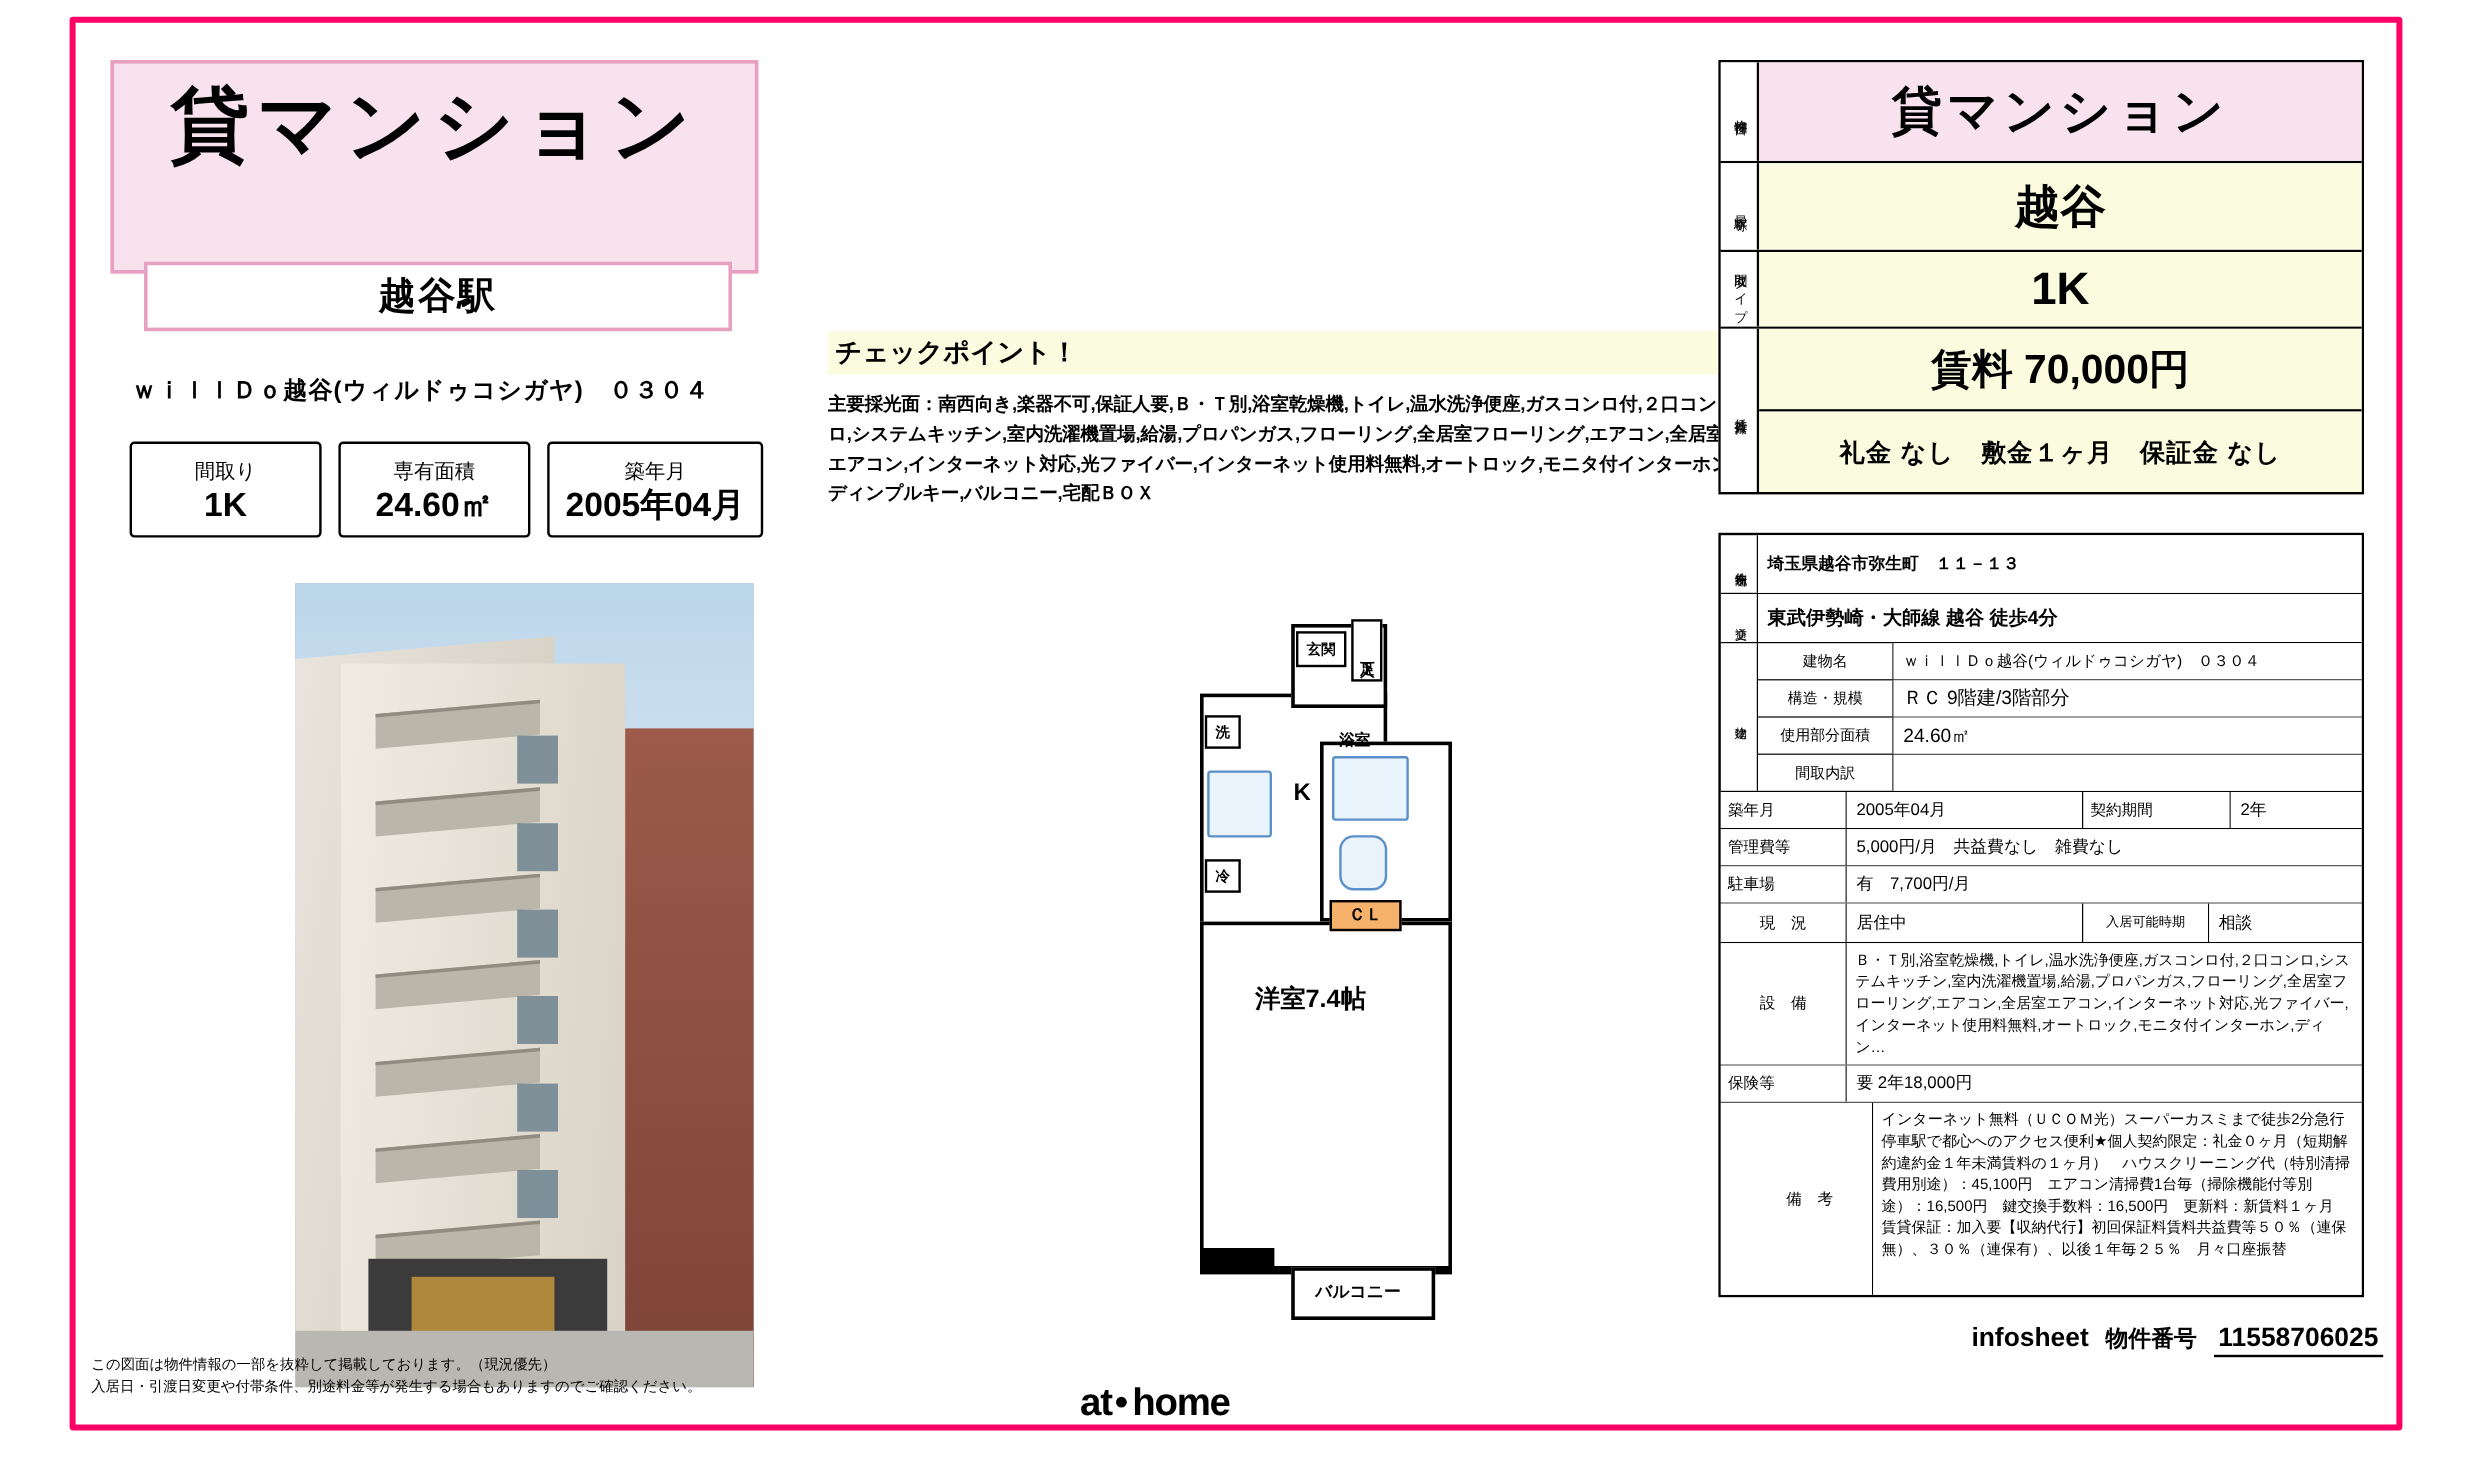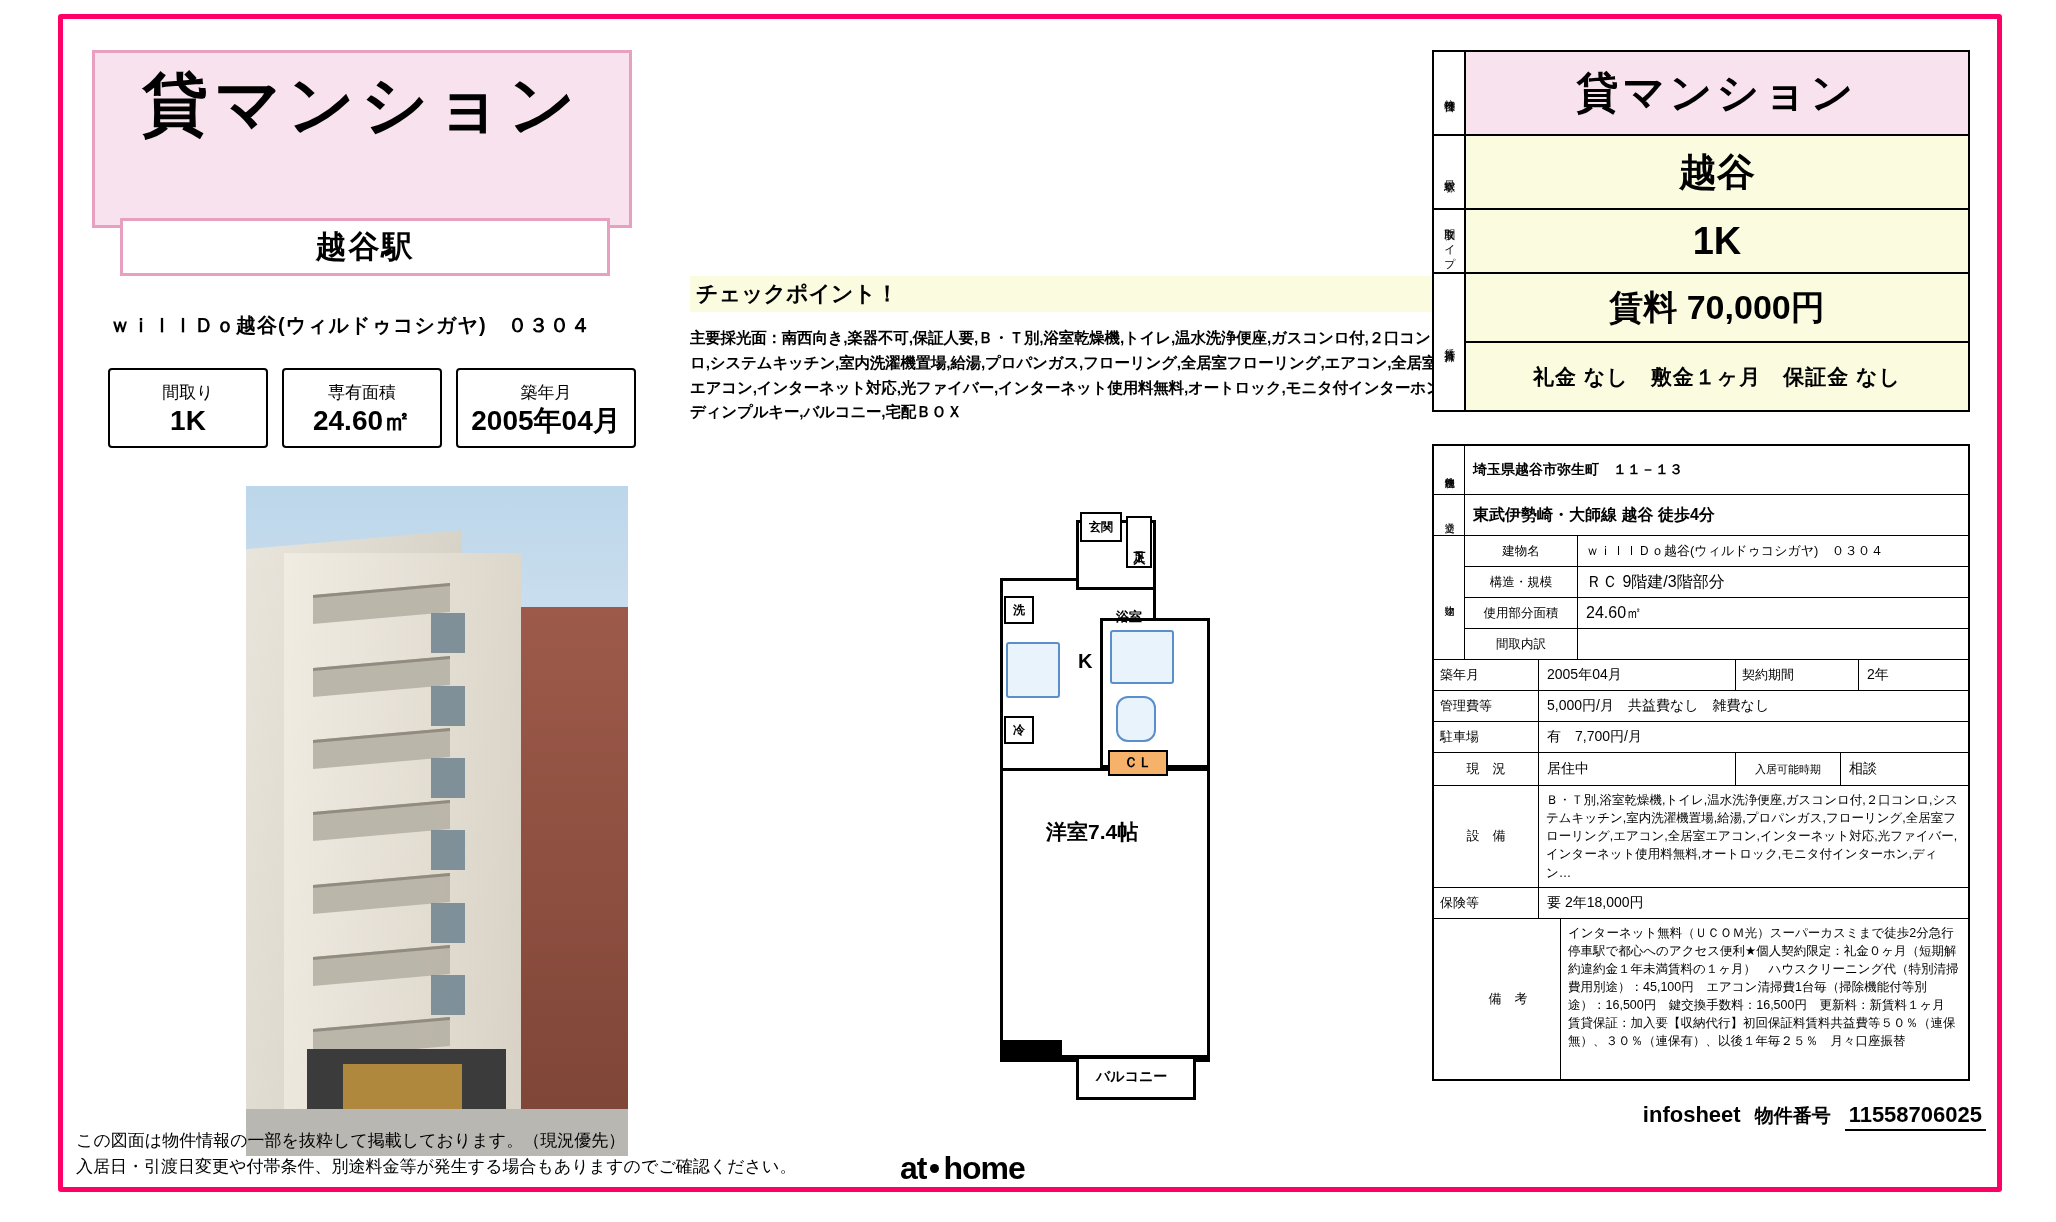--- a/index.html
+++ b/index.html
@@ -69,21 +69,21 @@
   .rt2 .v{flex:1;display:flex;align-items:center;padding:4px 8px;font-size:14px;background:#fbfbe0;}
   .rt2 .vw{background:#fff;}
   .rt2 .vs{font-size:13px;}
   .rt2 .sub{flex:1;display:flex;flex-direction:column;}
   .rt2 .subrow{display:flex;border-bottom:1.5px solid #000;min-height:30px;}
   .rt2 .subrow:last-child{border-bottom:none;}
   .big{font-size:17px;font-weight:bold;}
   .note{font-size:12.5px;line-height:1.45;padding:5px 7px;background:#fff;flex:1;}
 
   
-  .footNote{position:absolute;left:76px;top:1128px;font-size:17px;line-height:1.5;}
+  .footNote{position:absolute;left:76px;top:1128px;font-size:12px;line-height:1.5;}
   .athome{position:absolute;left:900px;top:1150px;font-size:32px;font-weight:bold;letter-spacing:-1px;}
   .athome .dot{display:inline-block;width:9px;height:9px;background:#000;border-radius:50%;margin:0 4px 6px 4px;}
   .infosheet{position:absolute;right:70px;top:1102px;font-size:22px;font-weight:bold;display:flex;align-items:baseline;gap:14px;margin-left:36px;}
   .infosheet .num{border-bottom:2px solid #000;padding:0 4px 1px 4px;}
 </style>
 </head>
 <body>
 
 <div class="page">
   <div class="frame"></div>
@@ -145,21 +145,21 @@
 
     <div class="pw" style="left:20px;top:78px;width:156px;height:480px;"></div>
     <div class="pw" style="left:20px;top:268px;width:210px;height:290px;"></div>
     <div class="pw" style="left:96px;top:20px;width:80px;height:70px;"></div>
     <div class="pw" style="left:120px;top:118px;width:110px;height:150px;"></div>
 
     <div class="pblk" style="left:20px;top:556px;width:210px;height:6px;"></div>
     <div class="pblk" style="left:22px;top:540px;width:60px;height:20px;"></div>
     <div class="pw" style="left:96px;top:556px;width:120px;height:44px;"></div>
 
-    <div class="minibox" style="left:100px;top:12px;width:42px;height:30px;text-align:center;">玄関</div>
+    <div class="minibox" style="left:100px;top:26px;width:42px;height:30px;text-align:center;">玄関</div>
     <div class="minibox" style="left:146px;top:16px;width:26px;height:52px;writing-mode:vertical-rl;">下足入</div>
     <div class="minibox" style="left:24px;top:96px;width:30px;height:28px;">洗</div>
     <div class="minibox" style="left:24px;top:216px;width:30px;height:28px;">冷</div>
     <div class="fixt" style="left:26px;top:142px;width:54px;height:56px;"></div>
     <div class="fixt" style="left:130px;top:130px;width:64px;height:54px;"></div>
     <div class="fixt" style="left:136px;top:196px;width:40px;height:46px;border-radius:12px;"></div>
     <div class="plabel" style="left:98px;top:150px;font-size:20px;">K</div>
     <div class="plabel" style="left:136px;top:108px;font-size:13px;">浴室</div>
     <div style="position:absolute;left:128px;top:250px;width:60px;height:26px;background:#f6b26b;border:2px solid #000;box-sizing:border-box;font-size:14px;font-weight:bold;display:flex;align-items:center;justify-content:center;">ＣＬ</div>
     <div class="room" style="left:66px;top:318px;">洋室7.4帖</div>

